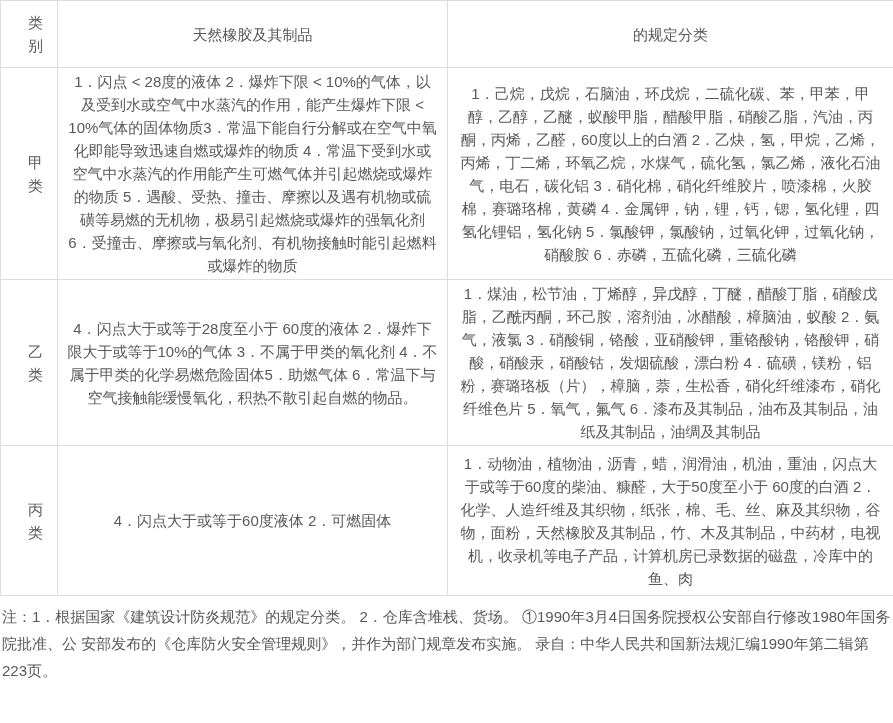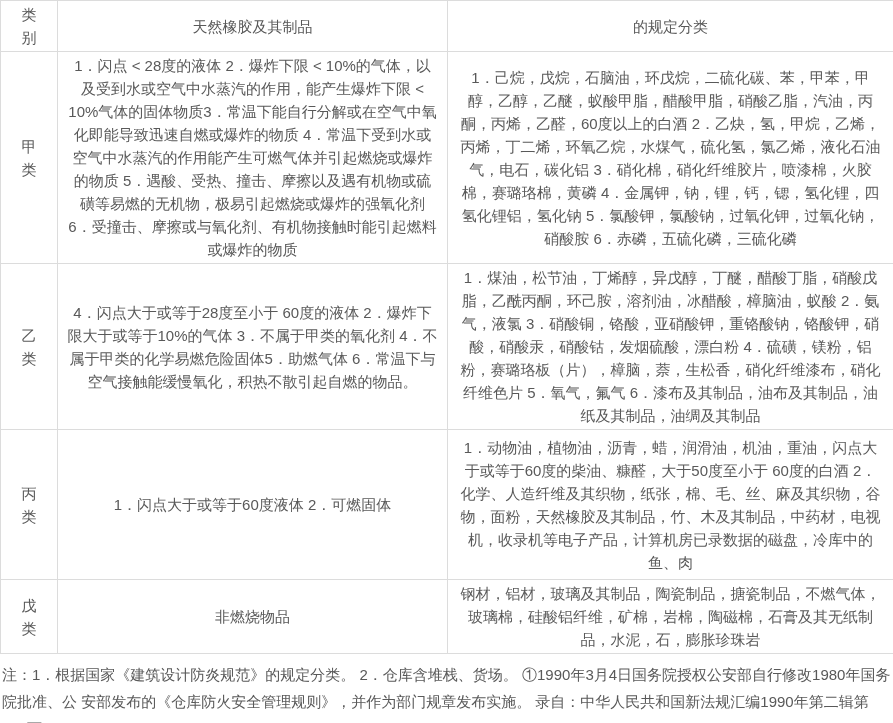--- a/index.html
+++ b/index.html
@@ -23,21 +23,22 @@
     text-align: center;
     vertical-align: middle;
     font-weight: normal;
     font-size: 15px;
     line-height: 23px;
     color: #595959;
     padding: 2px 9px;
     overflow-wrap: break-word;
   }
   table.hazard-table .cat-col {
-    padding: 2px 14px; 
+    padding: 10px 14px; 
+    text-align: right;
   }
   table.hazard-table td.examples-cell {
     padding: 2px 12px;
   }
   tr.r-header  { height: 45px; }
   tr.r-jia     { height: 209px; }
   tr.r-yi      { height: 154px; }
   tr.r-bing    { height: 150px; }
   tr.r-ding    { height: 43px; }
   tr.r-wu      { height: 65px; }
@@ -73,26 +74,21 @@
         <td class="features-cell">1．闪点 &lt; 28度的液体 2．爆炸下限 &lt; 10%的气体，以及受到水或空气中水蒸汽的作用，能产生爆炸下限 &lt; 10%气体的固体物质3．常温下能自行分解或在空气中氧化即能导致迅速自燃或爆炸的物质 4．常温下受到水或空气中水蒸汽的作用能产生可燃气体并引起燃烧或爆炸的物质 5．遇酸、受热、撞击、摩擦以及遇有机物或硫磺等易燃的无机物，极易引起燃烧或爆炸的强氧化剂 6．受撞击、摩擦或与氧化剂、有机物接触时能引起燃料或爆炸的物质</td>
         <td class="examples-cell">1．己烷，戊烷，石脑油，环戊烷，二硫化碳、苯，甲苯，甲醇，乙醇，乙醚，蚁酸甲脂，醋酸甲脂，硝酸乙脂，汽油，丙酮，丙烯，乙醛，60度以上的白酒 2．乙炔，氢，甲烷，乙烯，丙烯，丁二烯，环氧乙烷，水煤气，硫化氢，氯乙烯，液化石油气，电石，碳化铝 3．硝化棉，硝化纤维胶片，喷漆棉，火胶棉，赛璐珞棉，黄磷 4．金属钾，钠，锂，钙，锶，氢化锂，四氢化锂铝，氢化钠 5．氯酸钾，氯酸钠，过氧化钾，过氧化钠，硝酸胺 6．赤磷，五硫化磷，三硫化磷</td>
       </tr>
       <tr class="r-yi">
         <td class="cat-col">乙类</td>
         <td class="features-cell">4．闪点大于或等于28度至小于 60度的液体 2．爆炸下限大于或等于10%的气体 3．不属于甲类的氧化剂 4．不属于甲类的化学易燃危险固体5．助燃气体 6．常温下与空气接触能缓慢氧化，积热不散引起自燃的物品。</td>
         <td class="examples-cell">1．煤油，松节油，丁烯醇，异戊醇，丁醚，醋酸丁脂，硝酸戊脂，乙酰丙酮，环己胺，溶剂油，冰醋酸，樟脑油，蚁酸 2．氨气，液氯 3．硝酸铜，铬酸，亚硝酸钾，重铬酸钠，铬酸钾，硝酸，硝酸汞，硝酸钴，发烟硫酸，漂白粉 4．硫磺，镁粉，铝粉，赛璐珞板（片），樟脑，萘，生松香，硝化纤维漆布，硝化纤维色片 5．氧气，氟气 6．漆布及其制品，油布及其制品，油纸及其制品，油绸及其制品</td>
       </tr>
       <tr class="r-bing">
         <td class="cat-col">丙类</td>
-        <td class="features-cell">1．闪点大于或等于60度液体 2．可燃固体</td>
+        <td class="features-cell">4．闪点大于或等于60度液体 2．可燃固体</td>
         <td class="examples-cell">1．动物油，植物油，沥青，蜡，润滑油，机油，重油，闪点大于或等于60度的柴油、糠醛，大于50度至小于 60度的白酒 2．化学、人造纤维及其织物，纸张，棉、毛、丝、麻及其织物，谷物，面粉，天然橡胶及其制品，竹、木及其制品，中药材，电视机，收录机等电子产品，计算机房已录数据的磁盘，冷库中的鱼、肉</td>
-      </tr>
-      <tr class="r-wu">
-        <td class="cat-col">戊类</td>
-        <td class="features-cell">非燃烧物品</td>
-        <td class="examples-cell">钢材，铝材，玻璃及其制品，陶瓷制品，搪瓷制品，不燃气体，玻璃棉，硅酸铝纤维，矿棉，岩棉，陶磁棉，石膏及其无纸制品，水泥，石，膨胀珍珠岩</td>
       </tr>
     </tbody>
   </table>
 
   <div class="footnote">注：1．根据国家《建筑设计防炎规范》的规定分类。 2．仓库含堆栈、货场。 ①1990年3月4日国务院授权公安部自行修改1980年国务院批准、公 安部发布的《仓库防火安全管理规则》，并作为部门规章发布实施。 录自：中华人民共和国新法规汇编1990年第二辑第223页。</div>
 
 </div>
 
 </body></html>

